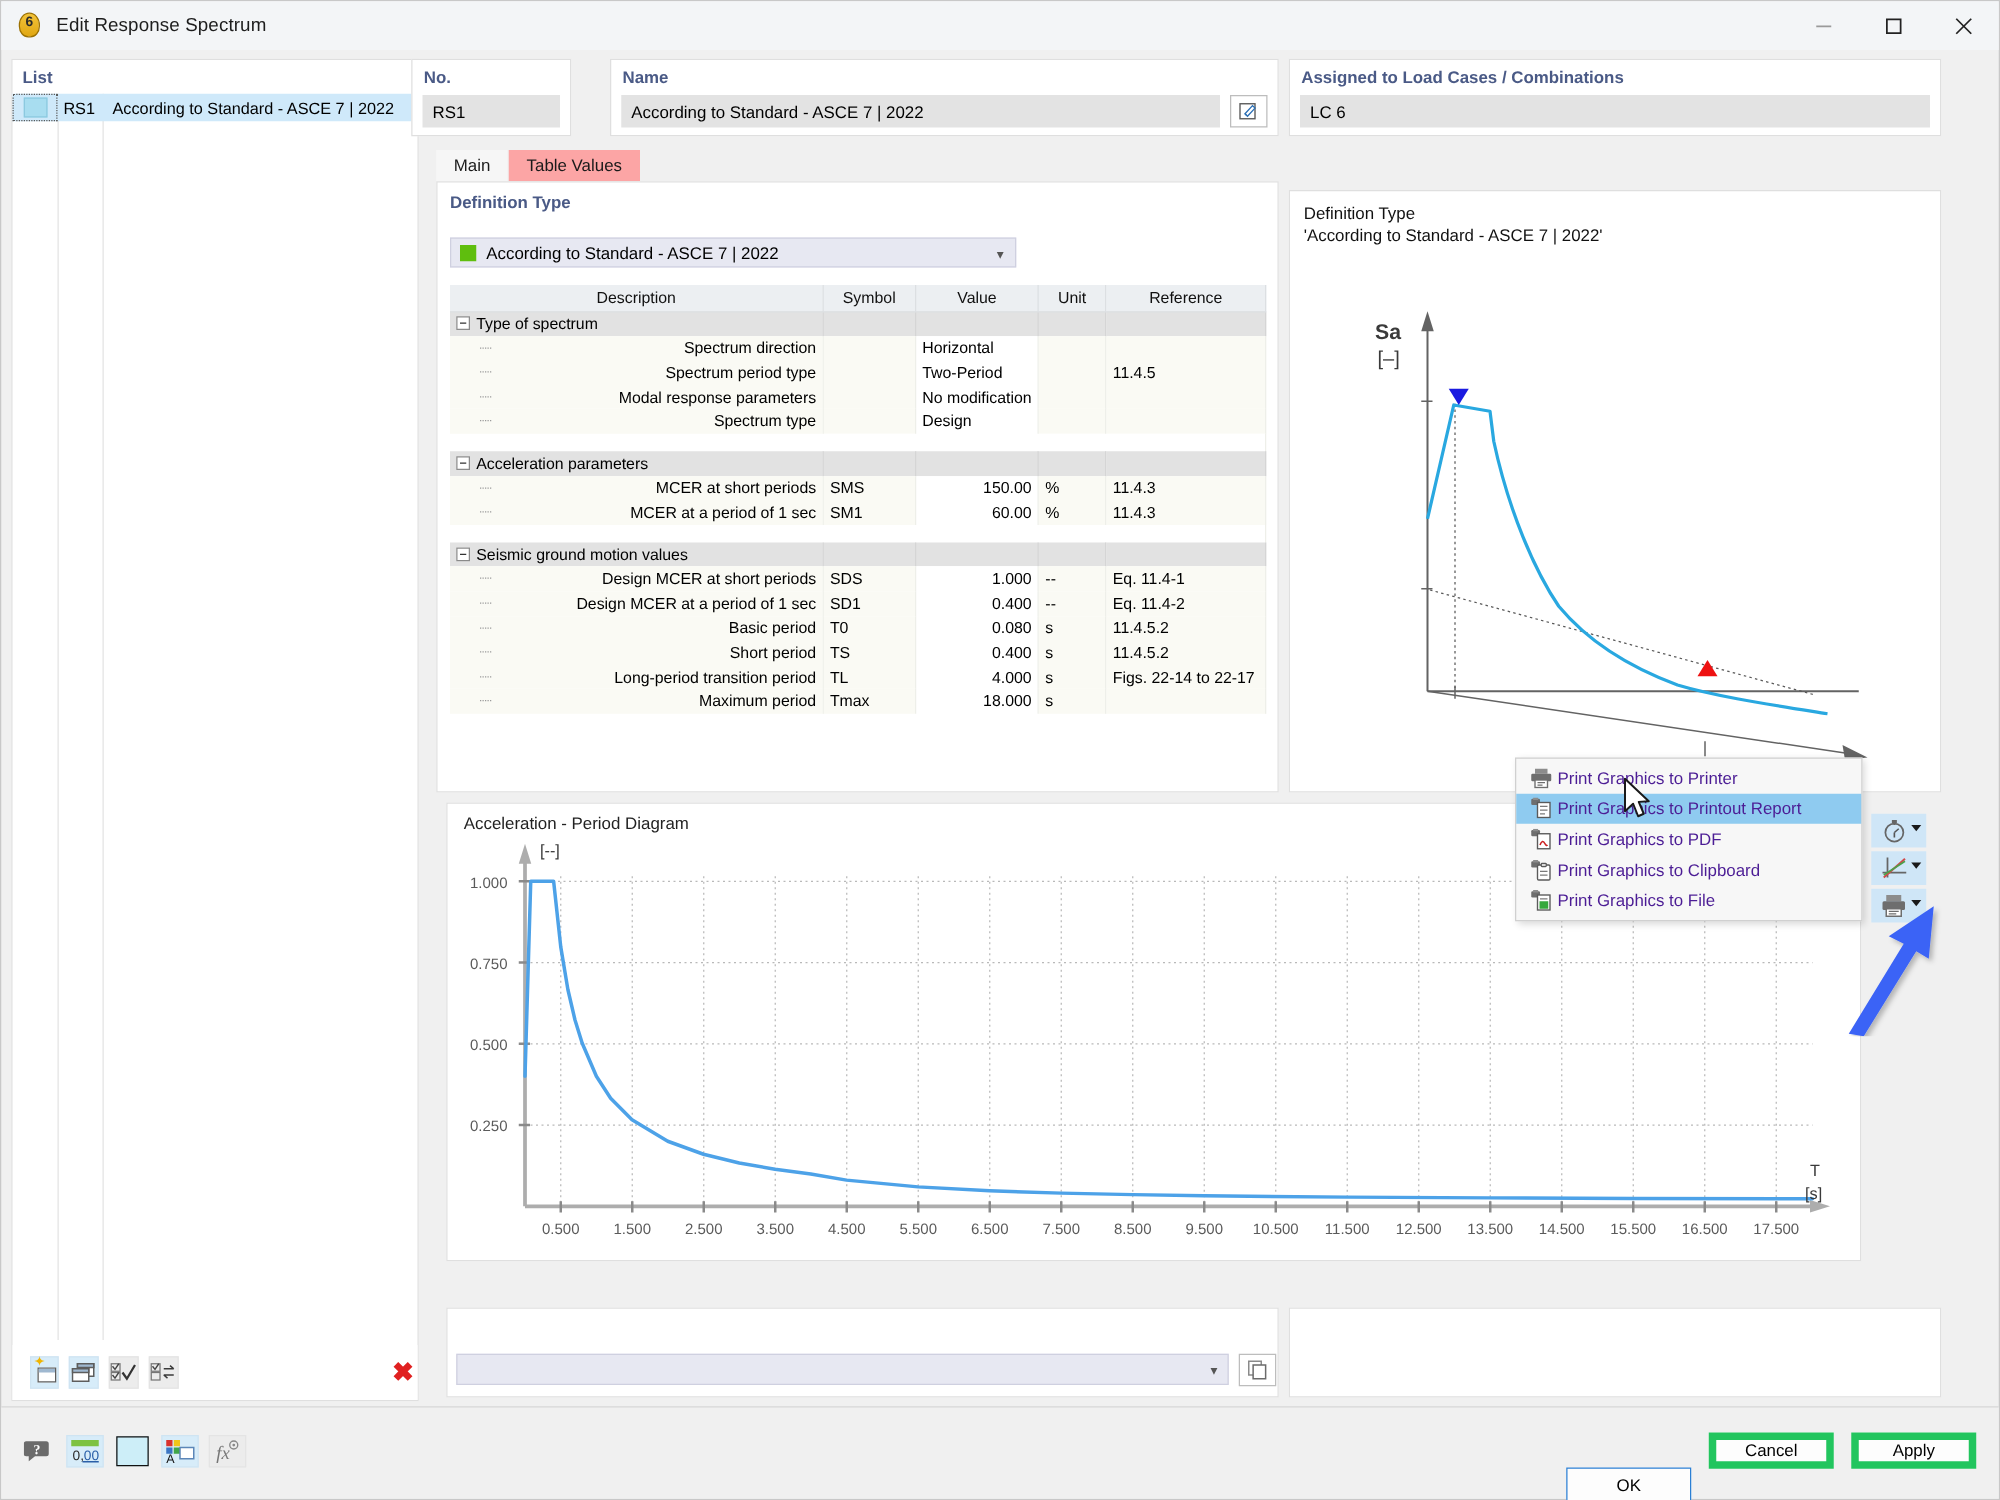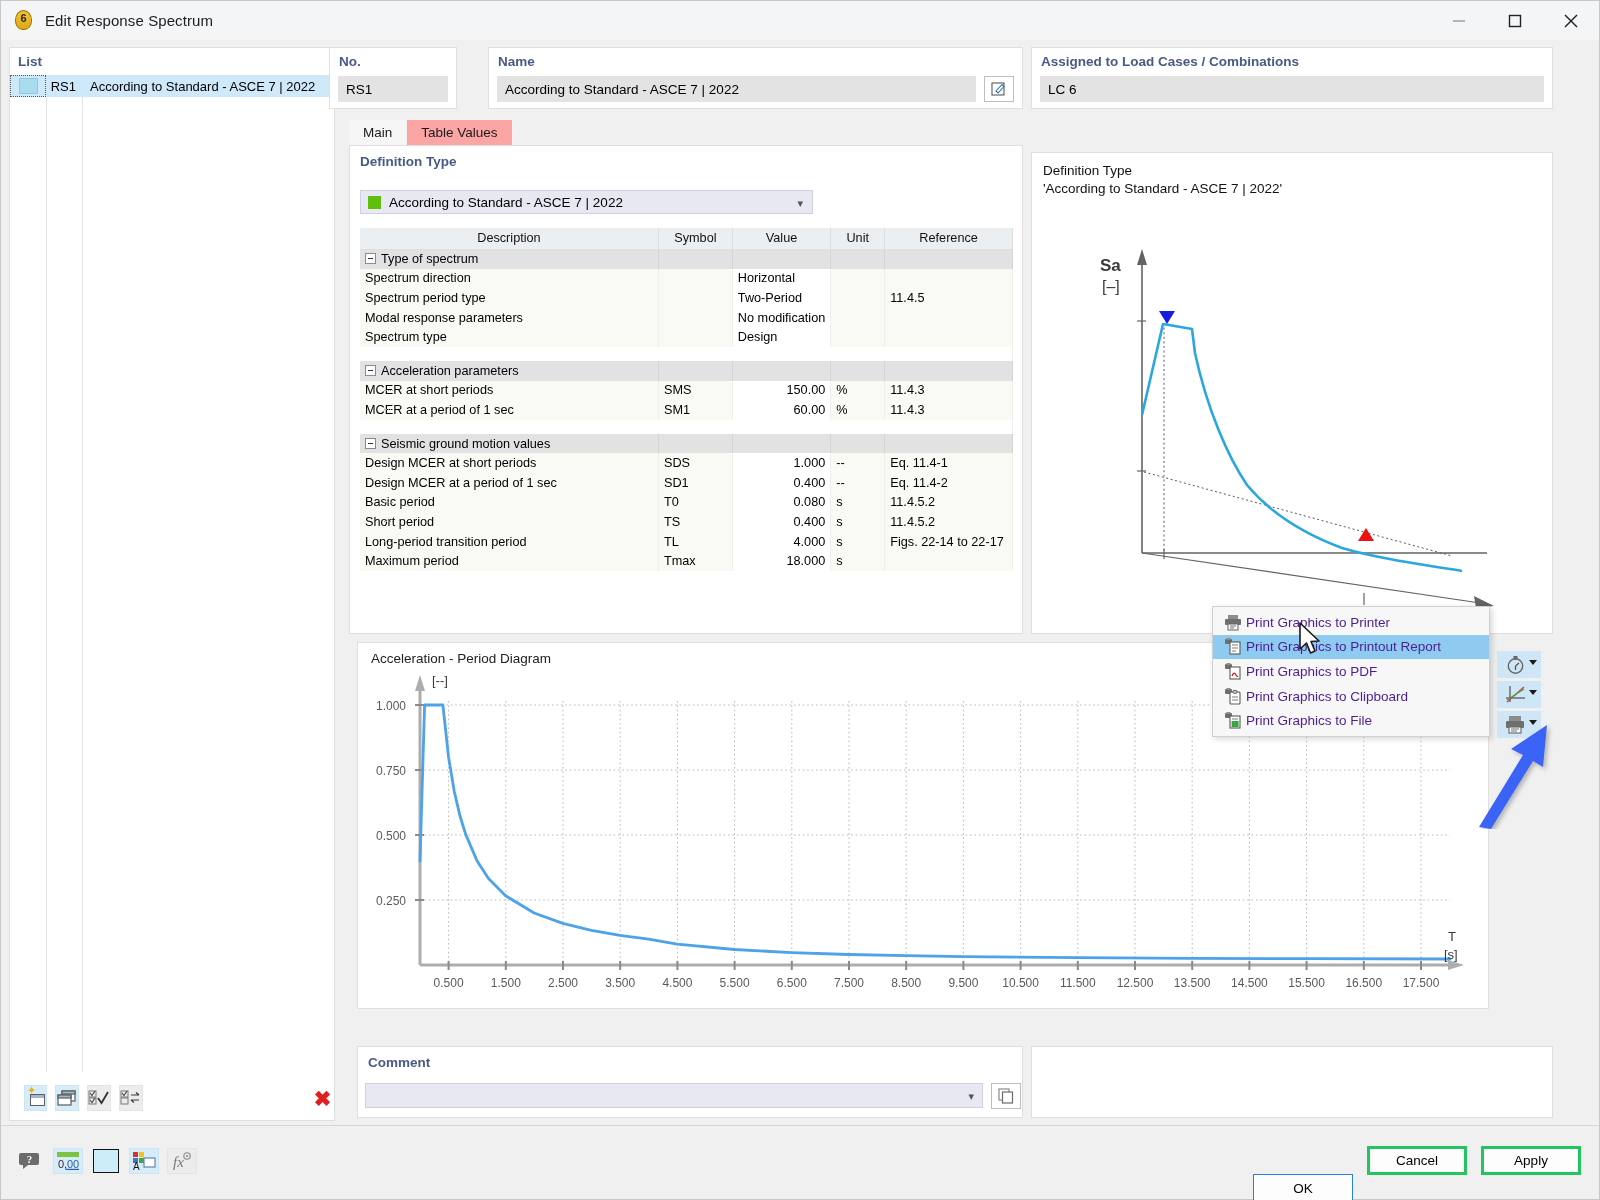--- a/index.html
+++ b/index.html
@@ -155,21 +155,21 @@
   .c-val { width:88px; text-align:right; }
   .c-unit { width:56px; }
   .c-ref { width:128px; }
   .tree-box {
     display:inline-block; width:11px; height:11px; border:1px solid #8a8a8a;
     background:#fff; position:relative; margin-right:5px; vertical-align:-1px;
   }
   .tree-box:after{
     content:""; position:absolute; left:2px; right:2px; top:4px; height:1px; background:#333;
   }
-  .ind2 { padding-left:38px; position:relative; }
+  .ind2 { padding-left:38px; position:relative;text-align:right; }
   .ind2:before{
     content:""; position:absolute; left:24px; top:9px; width:9px;
     border-top:1px dotted #9a9a9a;
   }
 
   
   .right-panel {
     position:absolute; left:1030px; top:151px; width:522px; height:482px;
     background:#ffffff; border:1px solid #dfdfdf;
   }
@@ -211,21 +211,21 @@
   }
 
   
   .bottombar {
     position:absolute; left:0; bottom:0; width:1598px; height:74px; background:#f0f0f0;
     border-top:1px solid #d6d6d6;
   }
   .bb-left { position:absolute; left:14px; top:22px; display:flex; gap:8px; align-items:center; }
   .bb-right { position:absolute; right:18px; top:20px; display:flex; gap:14px; }
   .dlg-btn {
-    width:100px; height:29px; background:#fdfdfd; border:3px solid #22c55e;
+    width:100px; height:29px; background:#fdfdfd; border:6px solid #22c55e;
     display:flex; align-items:center; justify-content:center; font-size:13.5px;
   }
   .dlg-btn.primary { border:1.5px solid #2b7fd4;margin-top:28px; }
 
   
   .ctxmenu {
     position:absolute; left:1211px; top:605px; width:278px;
     background:#f7f7f7; border:1px solid #d0d0d0;
     box-shadow: 2px 2px 6px rgba(0,0,0,.16);
     padding: 3px 0;
@@ -736,21 +736,20 @@
       <filter id="shd" x="-30%" y="-30%" width="180%" height="180%">
         <feDropShadow dx="2.5" dy="2.5" stdDeviation="2.2" flood-color="#000" flood-opacity="0.25"></feDropShadow>
       </filter>
     </defs>
     <g filter="url(#shd)">
       <path d="M8,108 L52,36 L40,30 L76,6 L72,48 L62,42 L20,110 Z" fill="#3b63f6"></path>
     </g>
   </svg>
 
   <div class="comment-panel">
-    <div class="sec-title">Comment</div>
     <div class="comment-box">
       <span class="caret">▾</span>
     </div>
     <div class="comment-copy">
       <svg width="16" height="16">
         <rect x="1" y="1" width="10" height="11" fill="none" stroke="#8a8a8a" stroke-width="1.2"></rect>
         <rect x="4.5" y="4" width="10" height="11" fill="#fff" stroke="#6b6b6b" stroke-width="1.2"></rect>
       </svg>
     </div>
   </div>

